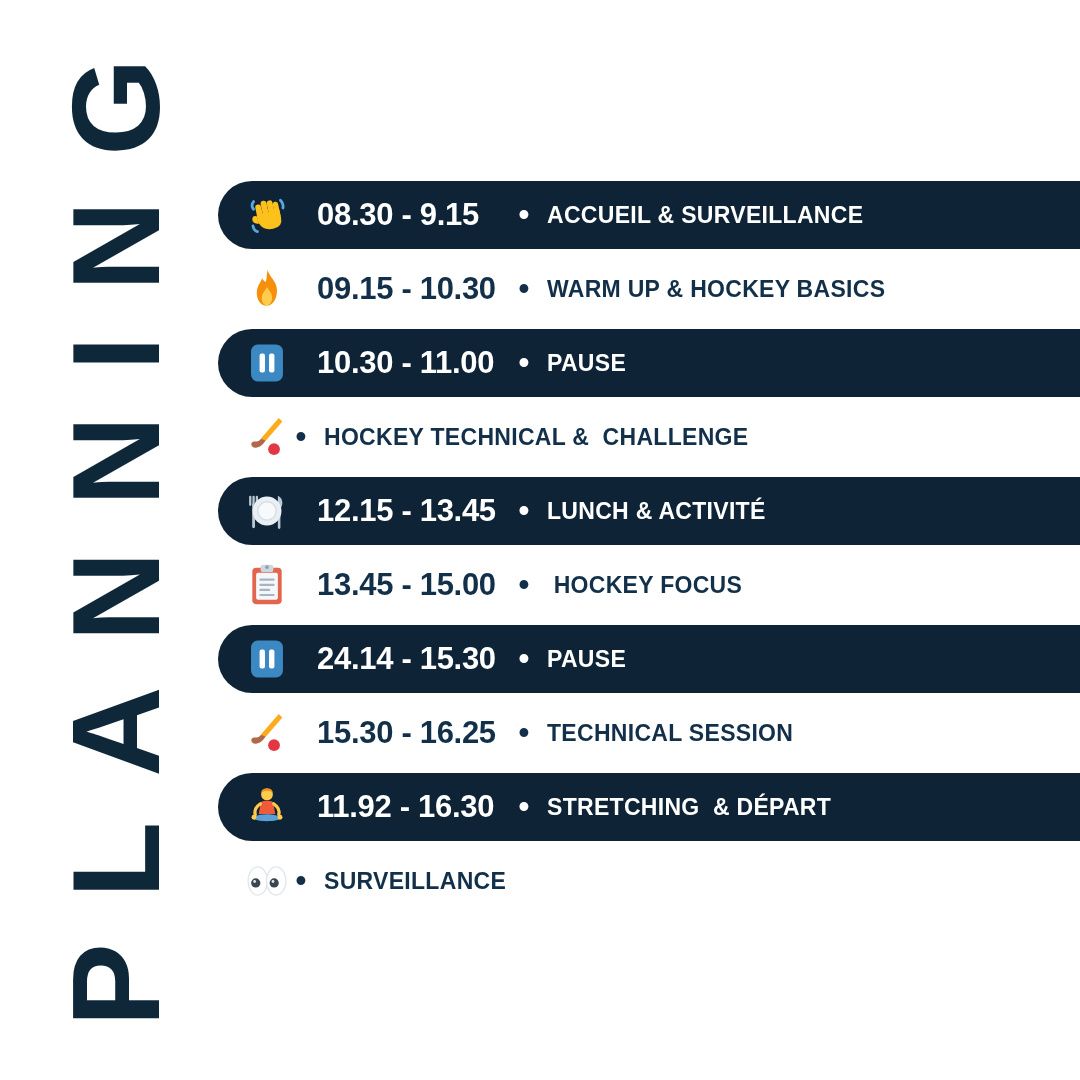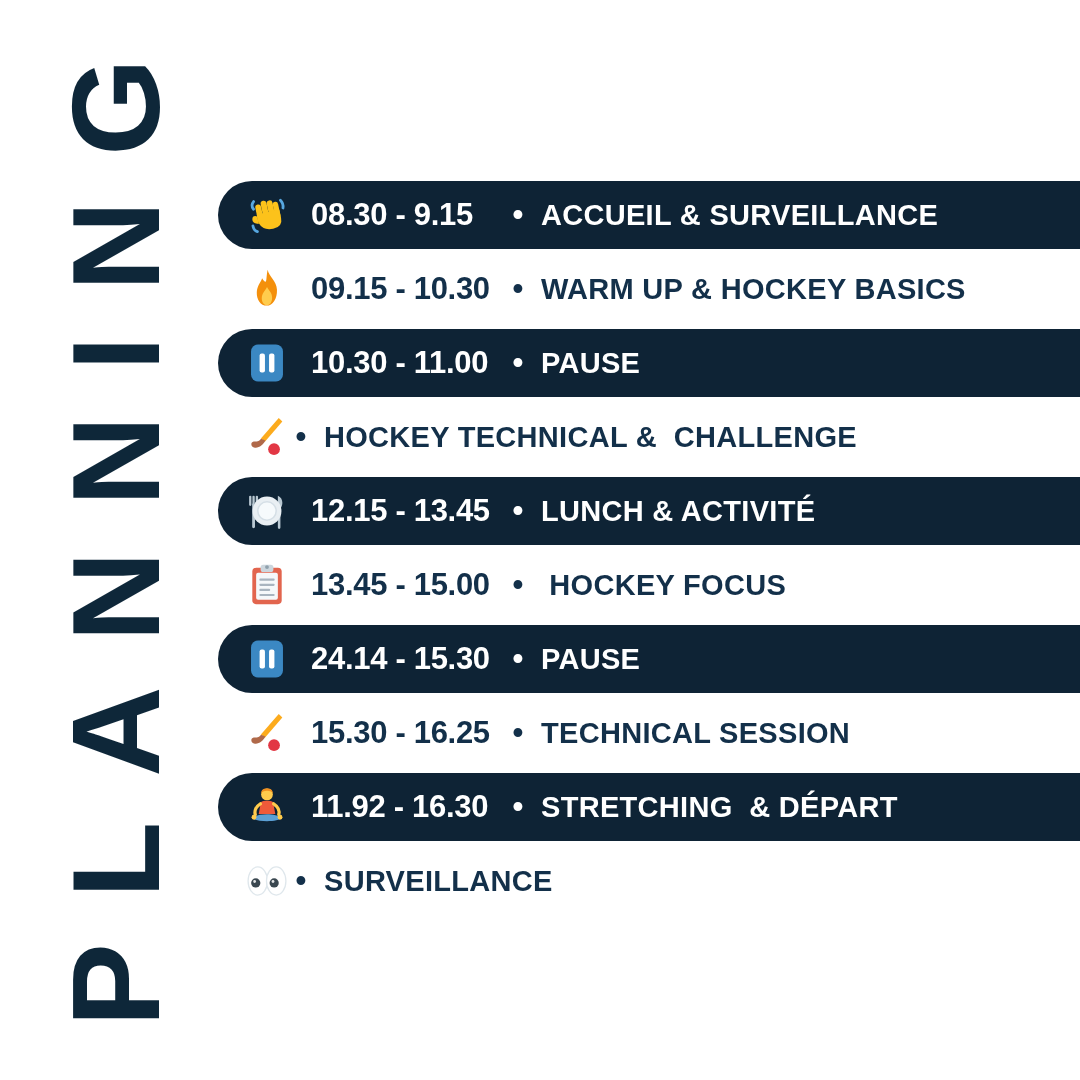--- a/index.html
+++ b/index.html
@@ -45,36 +45,36 @@
     background:transparent;
     color:#13304a;
   }
   .emoji{
     width:46px;height:46px;
     flex:0 0 46px;
     display:inline-block;
   }
   .emoji svg{width:46px;height:46px;display:block;}
   .time{
-    margin-left:21px;
+    margin-left:27px;
     width:196px;
     font-size:31px;
     font-weight:bold;
     letter-spacing:-0.3px;
     white-space:nowrap;
   }
   .bullet{
     width:22px;
     text-align:center;
     font-size:31px;
     font-weight:bold;
   }
   .label{
     margin-left:12px;
-    font-size:29px;
+    font-size:23px;
     font-weight:bold;
     letter-spacing:0.3px;
     white-space:pre;
   }
   .label.white-label{
     color:#ffffff;
     margin-left:12px;
   }
 </style>
 </head>

